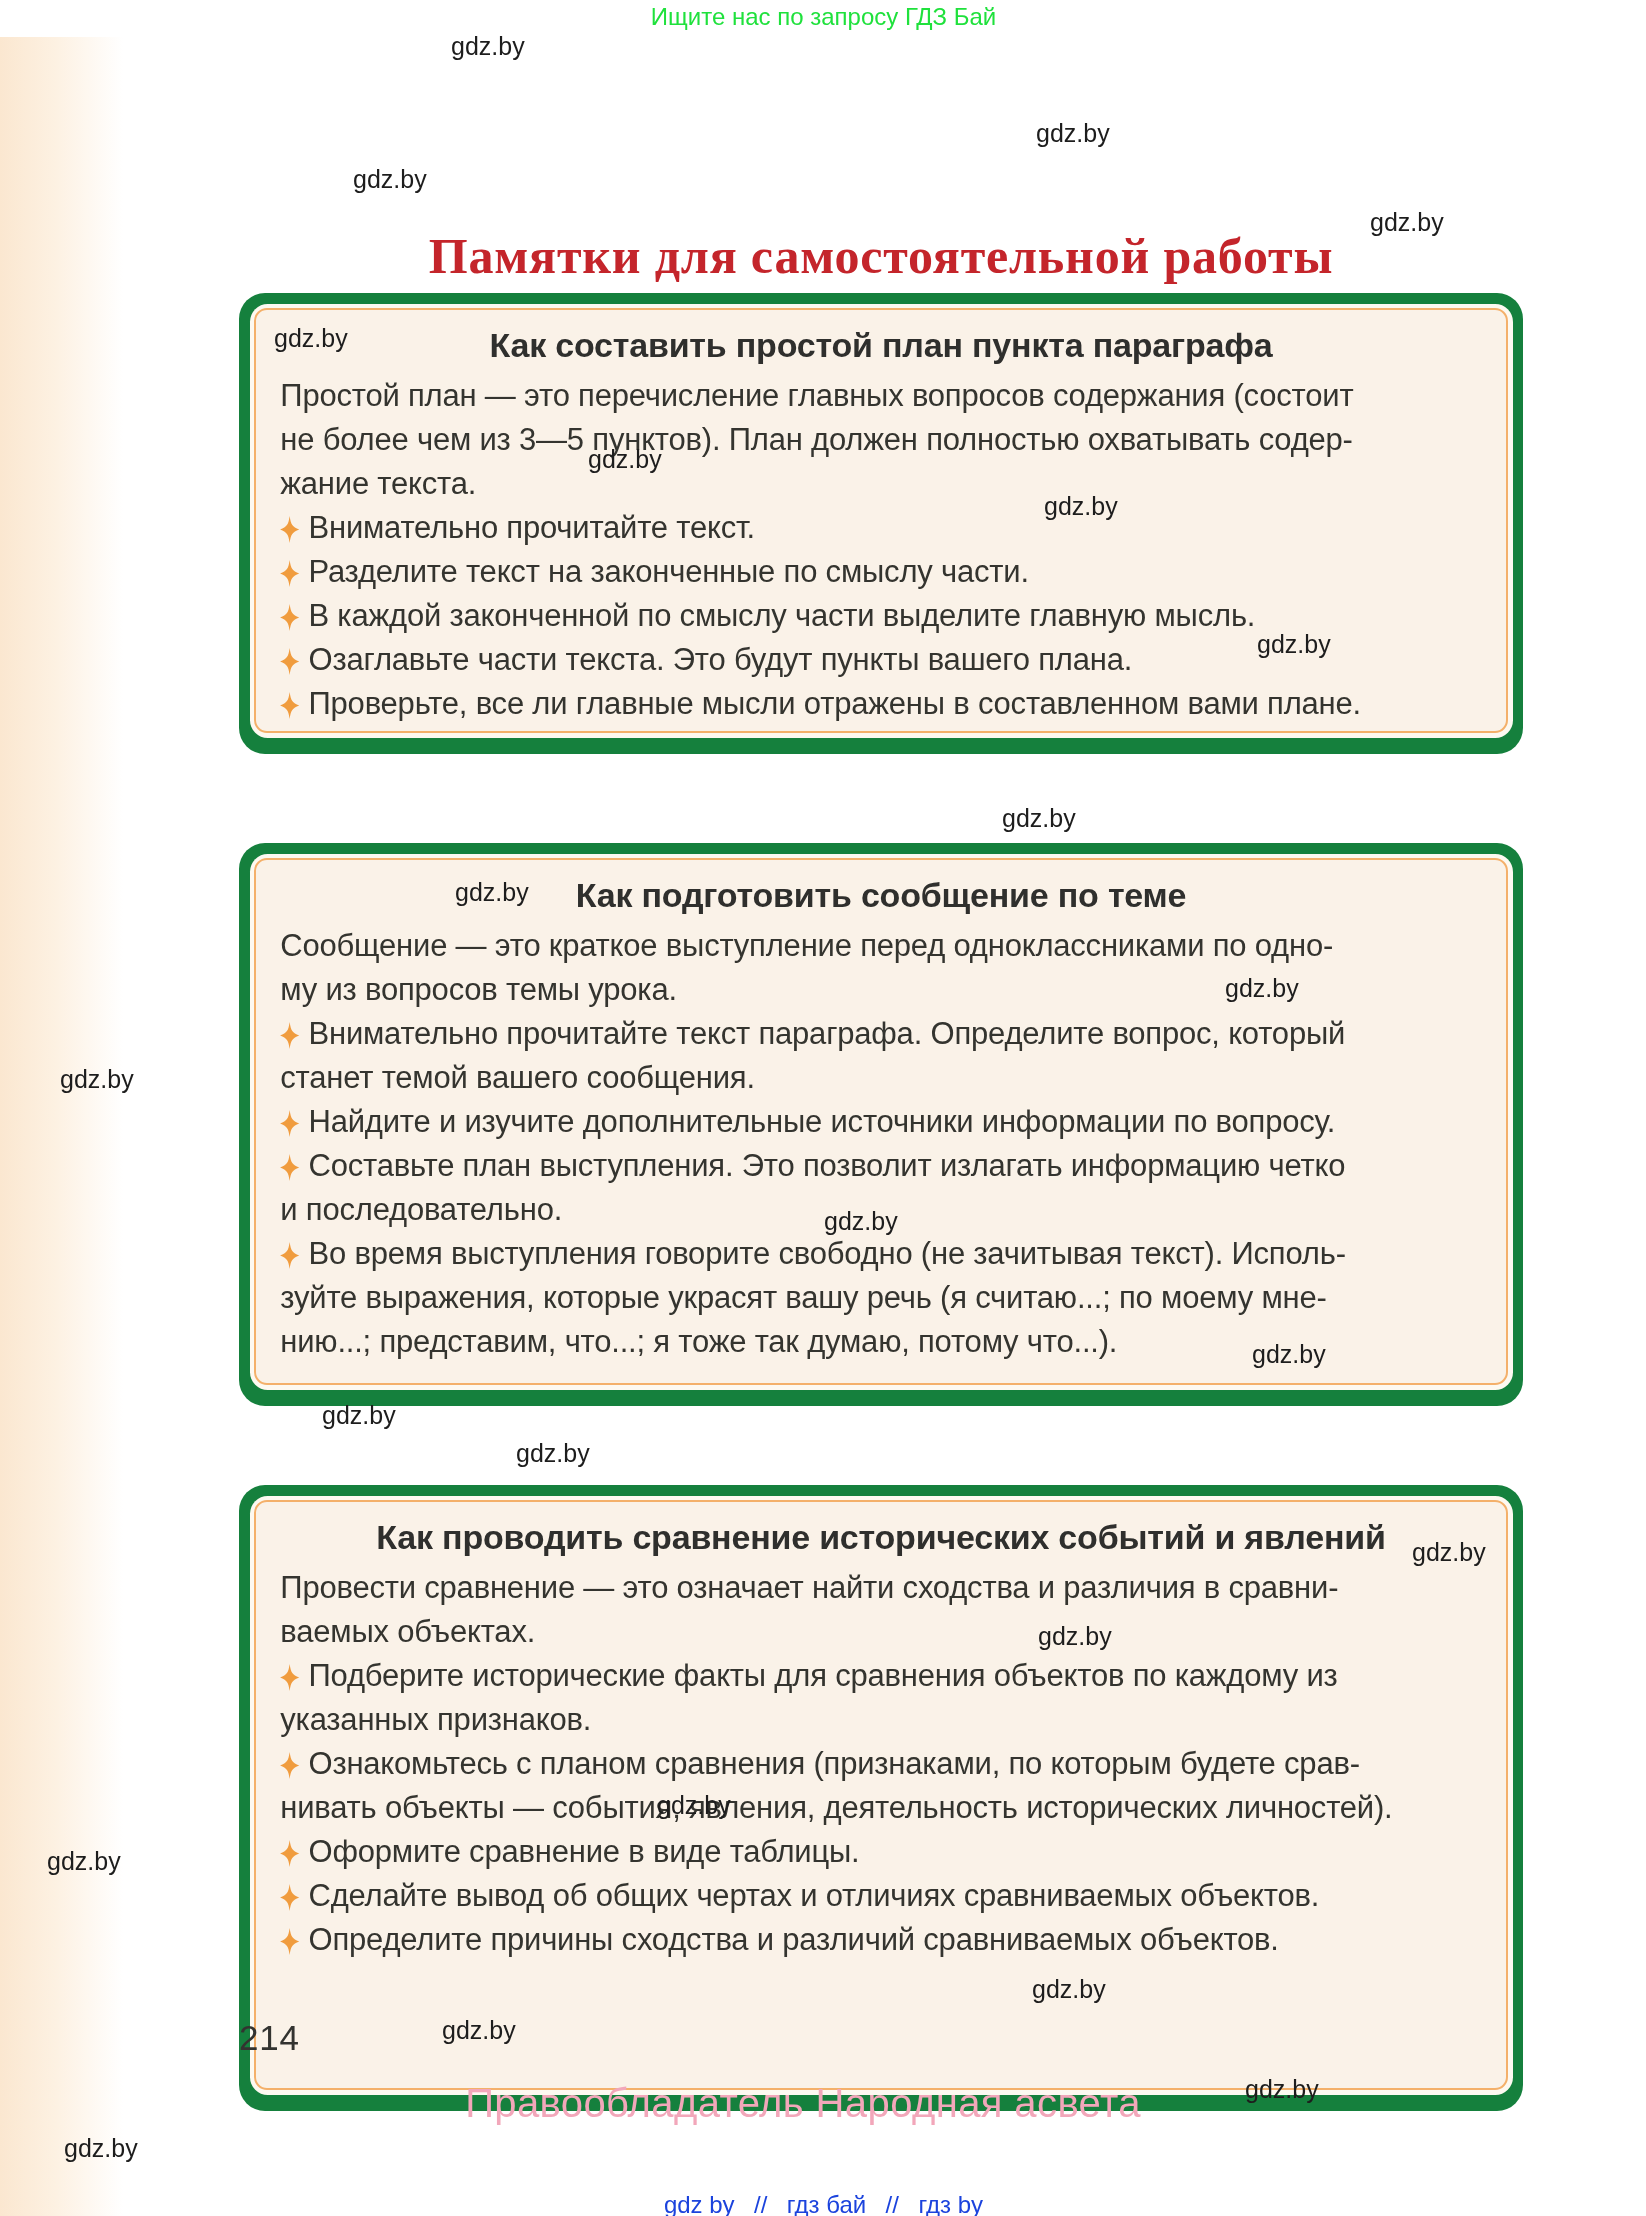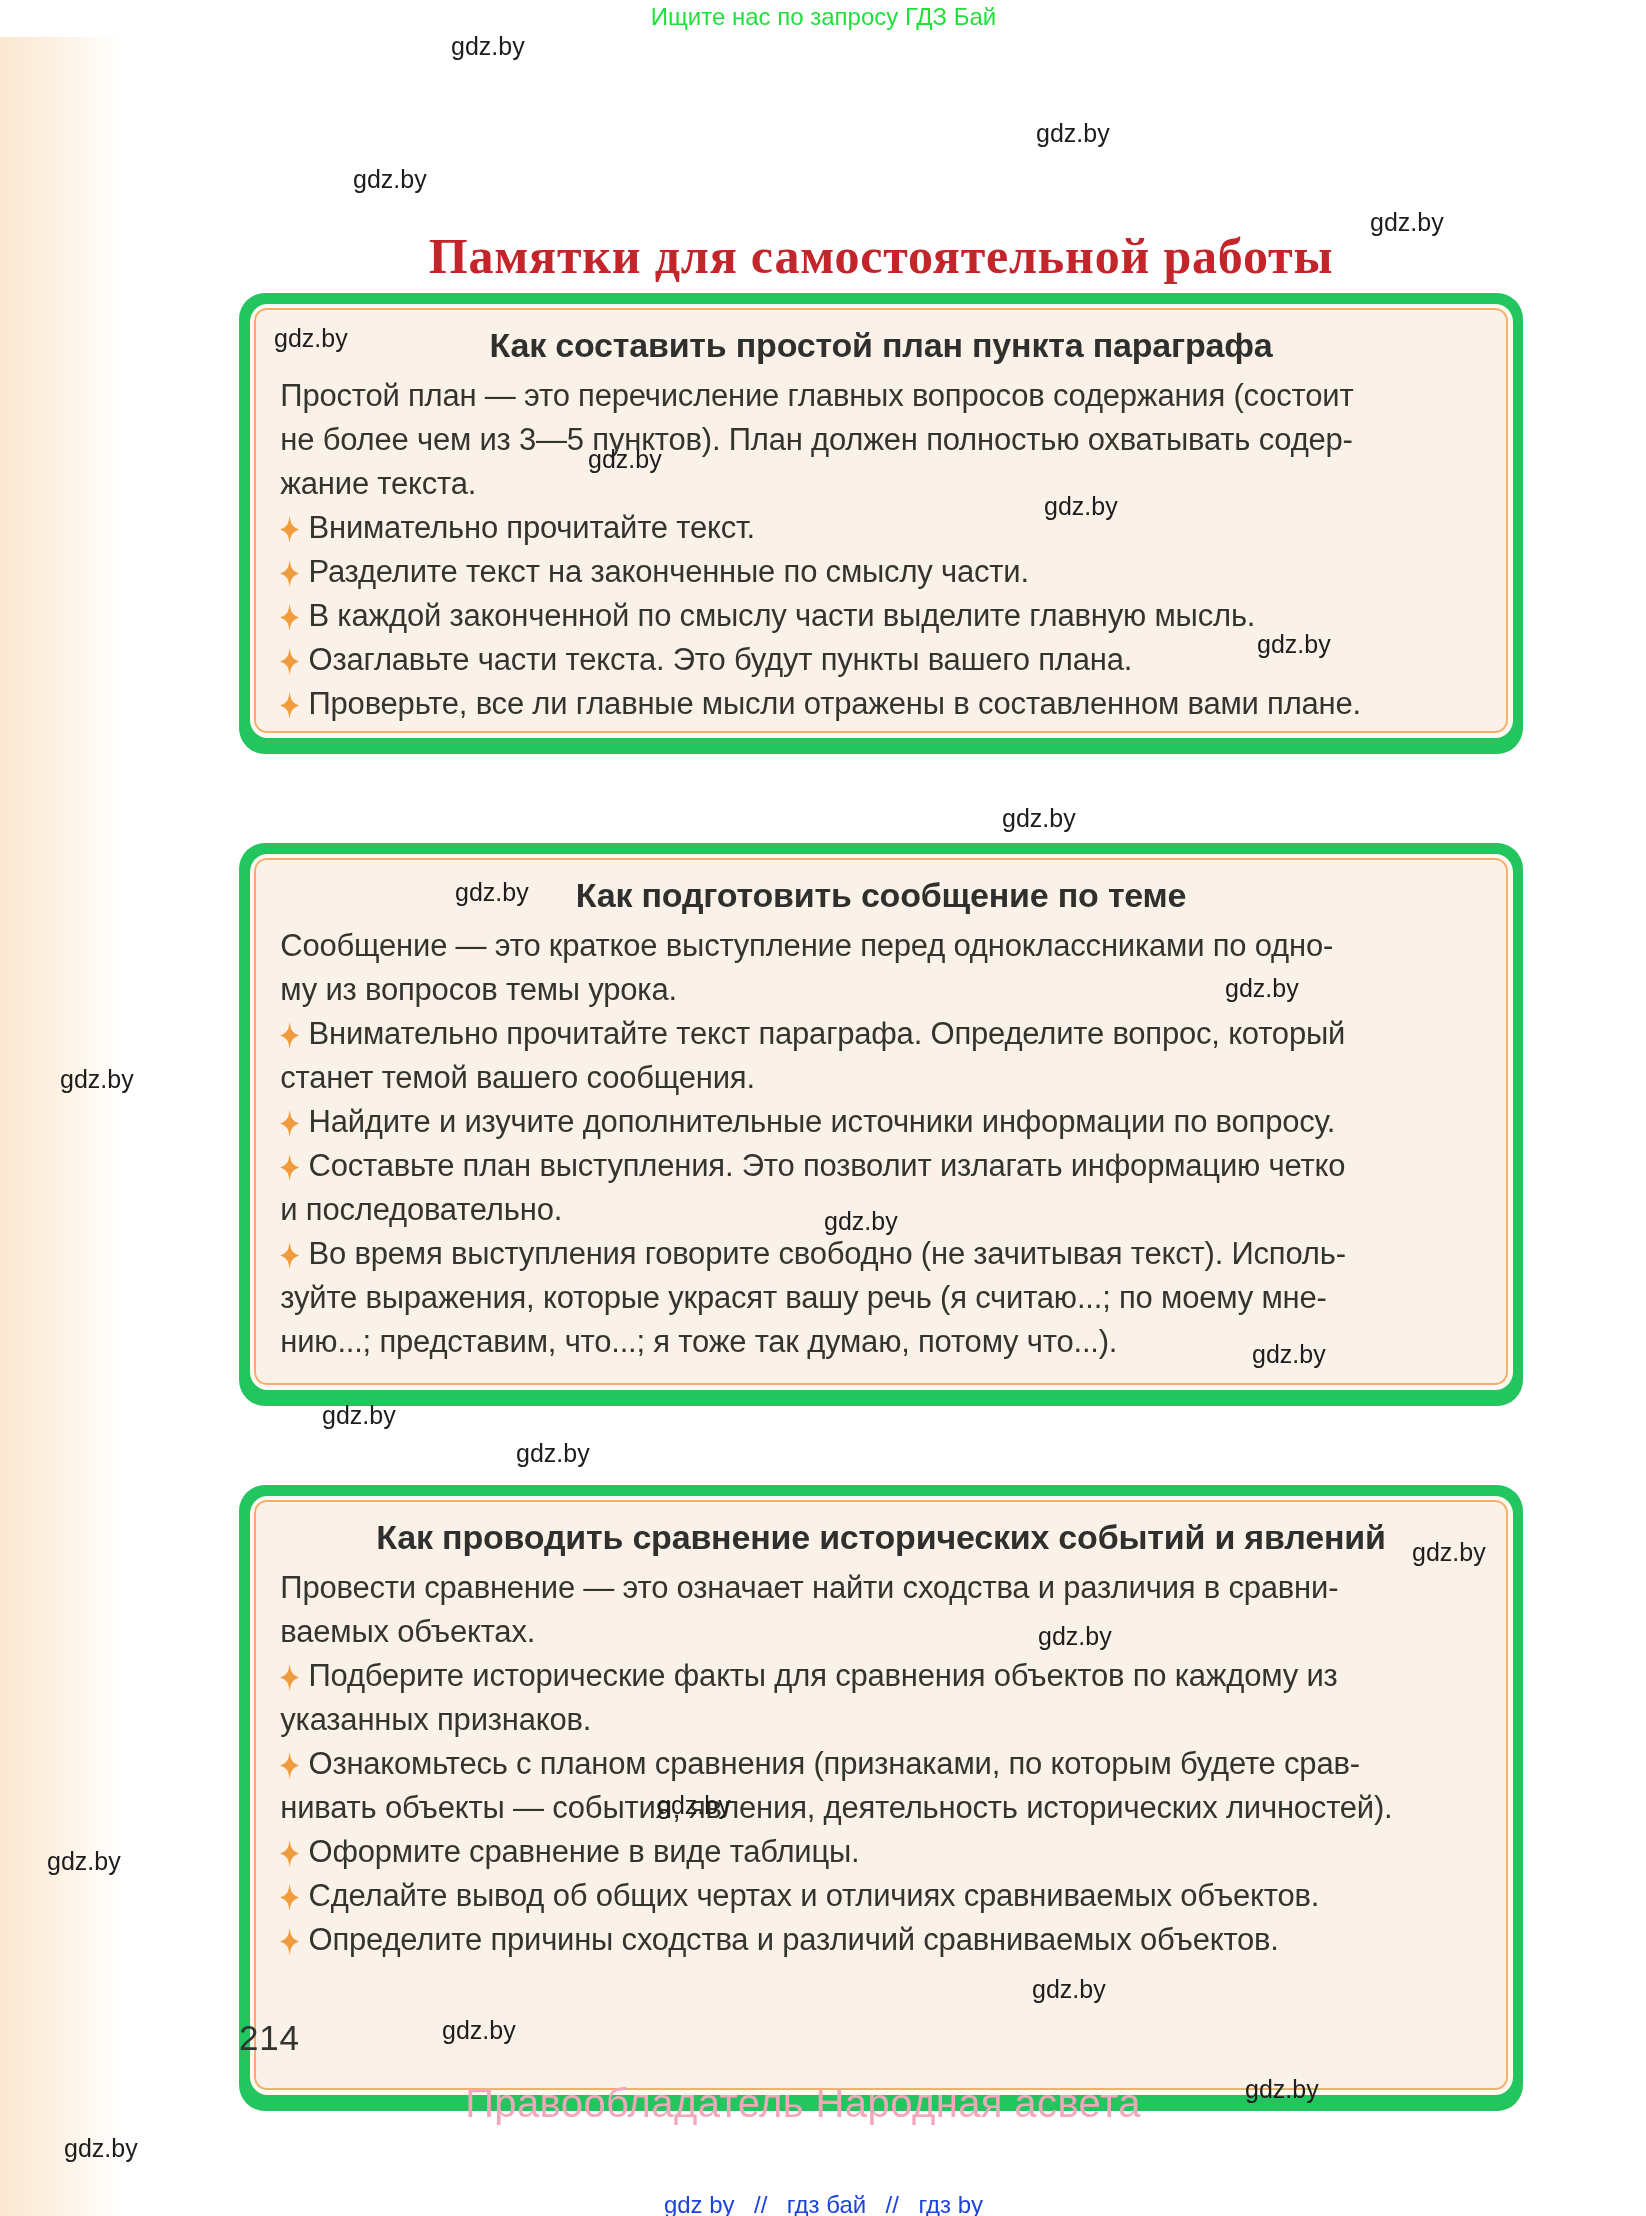--- a/index.html
+++ b/index.html
@@ -15,21 +15,21 @@
     position:absolute;left:0;top:3.2px;width:1647px;text-align:center;
     font-size:24px;color:#1fe13c;letter-spacing:0px;
   }
   .page-title{
     position:absolute;left:239px;top:195px;width:1284px;text-align:center;
     font-family:"Liberation Serif",serif;font-weight:bold;font-size:50px;
     color:#c4252b;letter-spacing:0.8px;margin-top:32px;
   }
   .memo{
     position:absolute;left:239px;width:1284px;box-sizing:border-box;
-    background:#22c55e;border-radius:26px;padding:10.5px 10.5px 16px 10.5px;
+    background:#15803d;border-radius:26px;padding:10.5px 10.5px 16px 10.5px;
   }
   .memo-gap{
     background:#fdf9f1;border-radius:17.7px;padding:4.8px;height:100%;box-sizing:border-box;
   }
   .memo-inner{
     background:#faf2e8;border:2.4px solid #f4b06a;border-radius:13px;
     padding:14.5px 24px 11.3px 24px;height:100%;box-sizing:border-box;overflow:hidden;
   }
   .memo-1{top:293px;height:461px;}
   .memo-2{top:843px;height:563px;}

